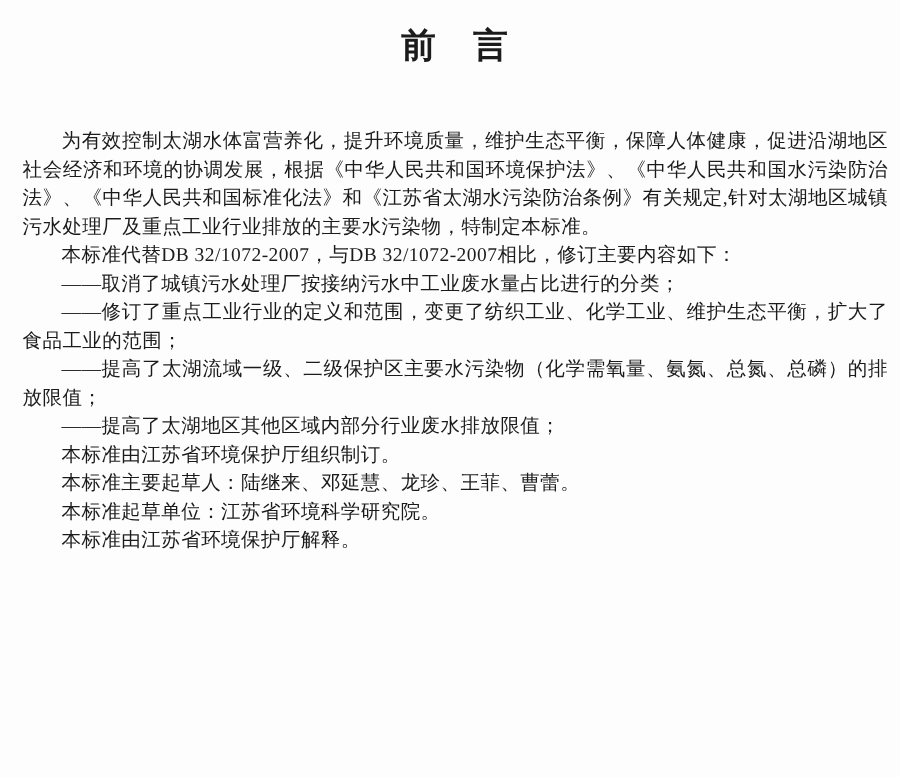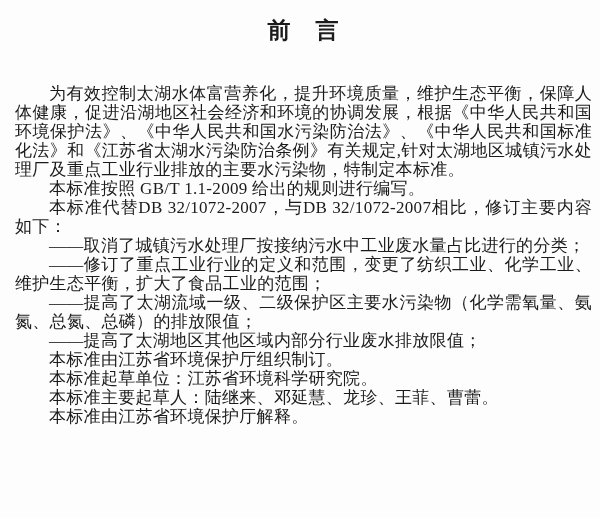--- a/index.html
+++ b/index.html
@@ -22,39 +22,38 @@
     margin: 0 0 40px 0;
     text-align: center;
     font-size: 23px;
     font-weight: bold;
     letter-spacing: 1px;
     line-height: 26px;
     white-space: pre;
   }
   .doc-body p {
     margin: 0;
-    font-size: 17px;
+    font-size: 13px;
     line-height: 19px;
     text-indent: 2em;
     letter-spacing: 0.3px;
     text-align: justify;
     word-break: break-all;
   }
 </style>
 </head>
 <body>
 
 <div class="page">
   <h1 class="doc-title">前　言</h1>
   <div class="doc-body">
     <p>为有效控制太湖水体富营养化，提升环境质量，维护生态平衡，保障人体健康，促进沿湖地区社会经济和环境的协调发展，根据《中华人民共和国环境保护法》、《中华人民共和国水污染防治法》、《中华人民共和国标准化法》和《江苏省太湖水污染防治条例》有关规定,针对太湖地区城镇污水处理厂及重点工业行业排放的主要水污染物，特制定本标准。</p>
-    <p>本标准按照 GB/T 1.1-2009 给出的规则进行编写。</p>
     <p>本标准代替DB 32/1072-2007，与DB 32/1072-2007相比，修订主要内容如下：</p>
     <p>——取消了城镇污水处理厂按接纳污水中工业废水量占比进行的分类；</p>
     <p>——修订了重点工业行业的定义和范围，变更了纺织工业、化学工业、维护生态平衡，扩大了食品工业的范围；</p>
     <p>——提高了太湖流域一级、二级保护区主要水污染物（化学需氧量、氨氮、总氮、总磷）的排放限值；</p>
     <p>——提高了太湖地区其他区域内部分行业废水排放限值；</p>
     <p>本标准由江苏省环境保护厅组织制订。</p>
+    <p>本标准主要起草人：陆继来、邓延慧、龙珍、王菲、曹蕾。</p>
     <p>本标准起草单位：江苏省环境科学研究院。</p>
-    <p>本标准主要起草人：陆继来、邓延慧、龙珍、王菲、曹蕾。</p>
     <p>本标准由江苏省环境保护厅解释。</p>
   </div>
 </div>
 
 </body></html>

